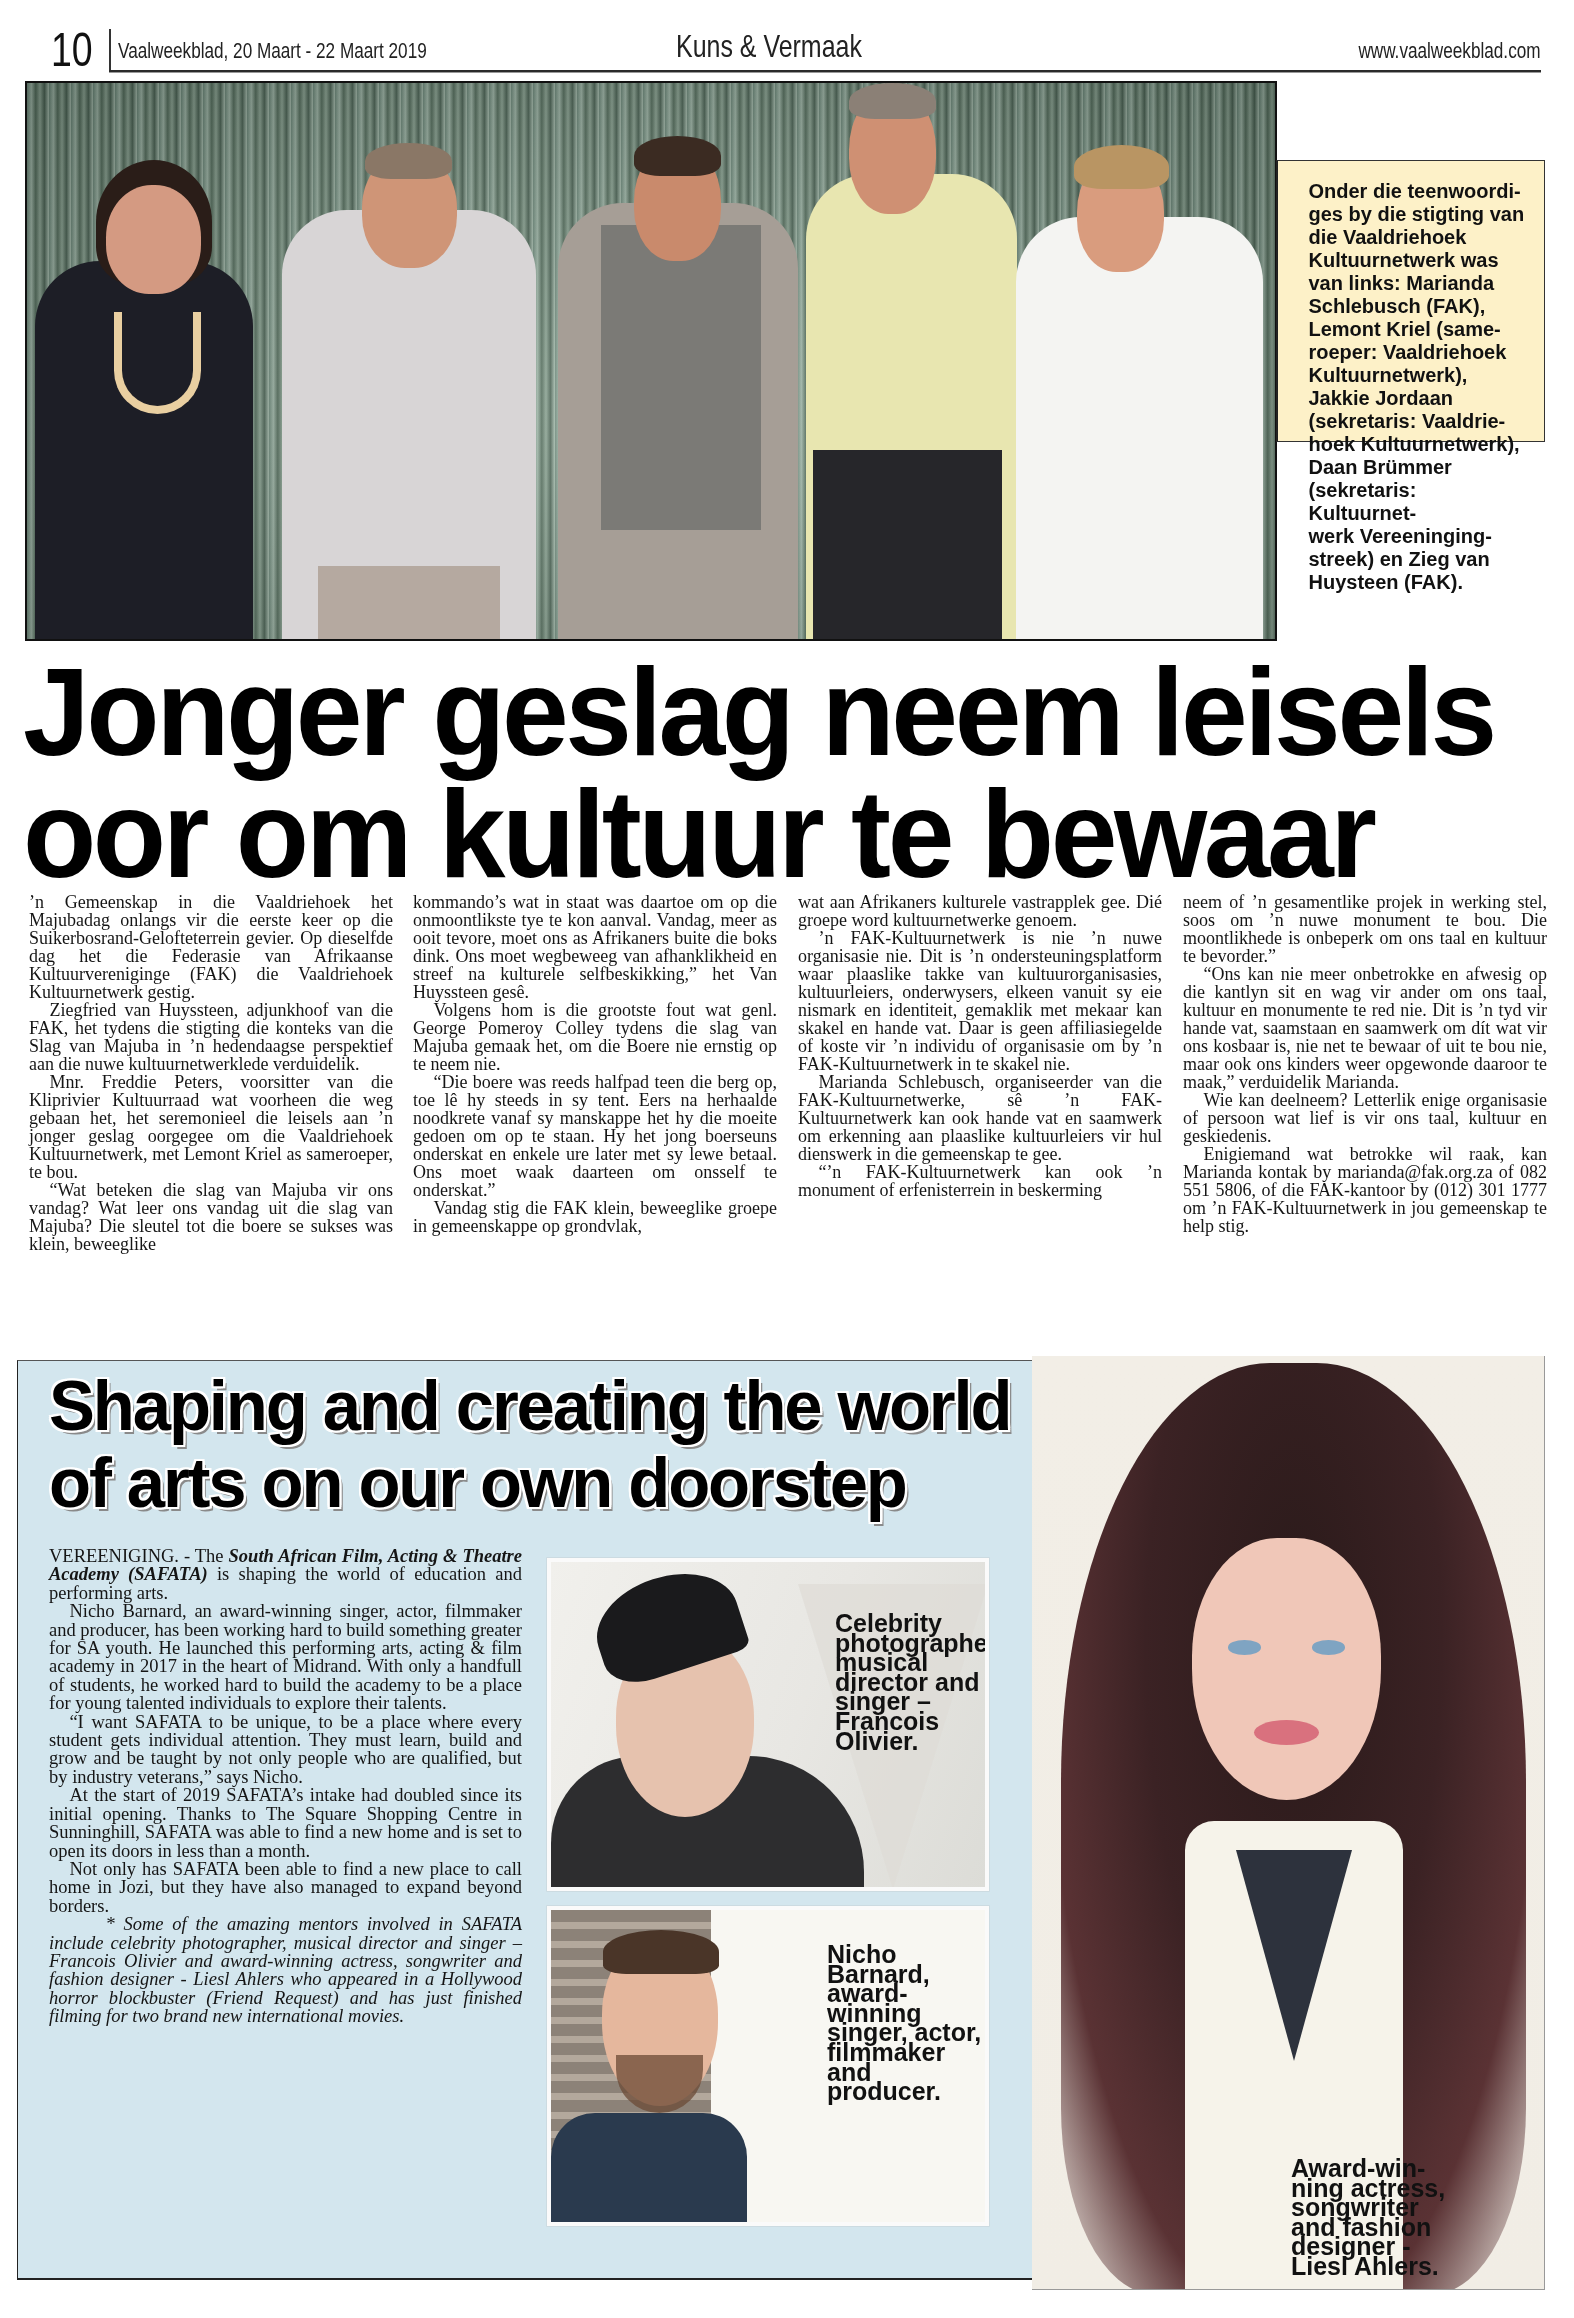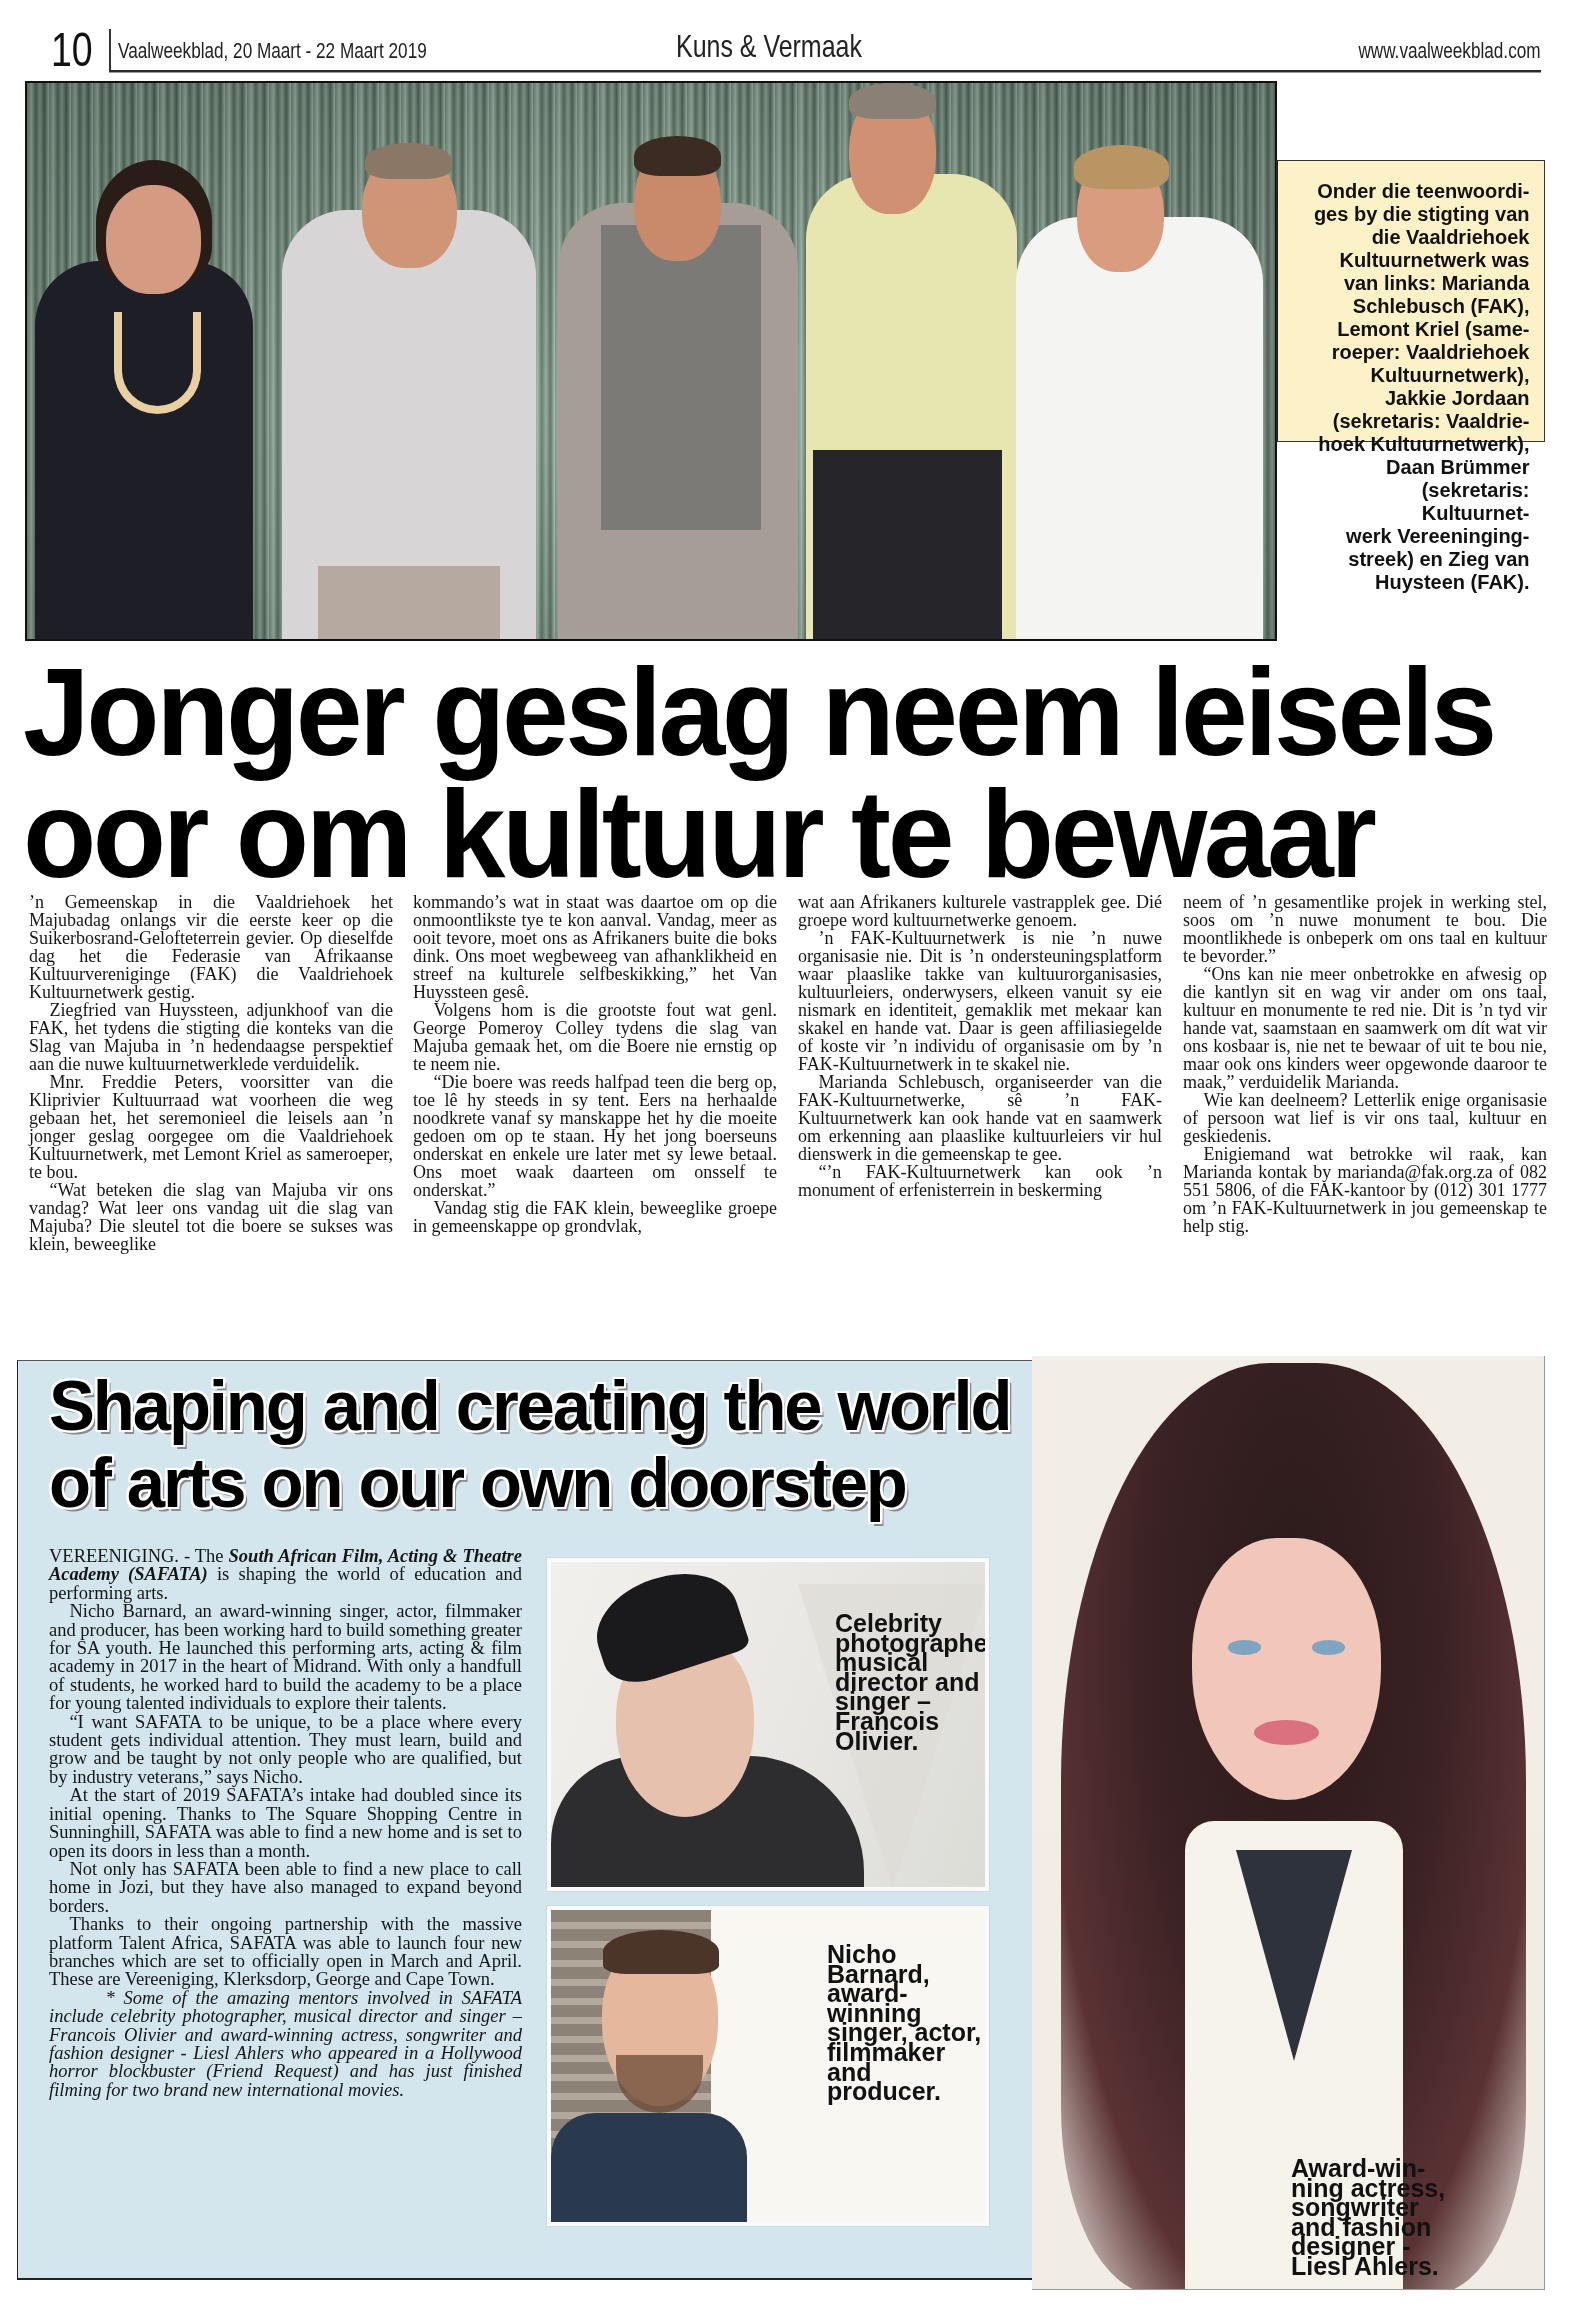--- a/index.html
+++ b/index.html
@@ -18,21 +18,21 @@
   .group-photo { position: absolute; left: 25.4px; top: 81px; width: 1252px; height: 560px; border: 2.2px solid #111; overflow: hidden;
     background:
       repeating-linear-gradient(90deg, #6d8a7b 0px, #9fb7a8 4.4px, #56705f 8.7px, #8ea796 13px, #4d6657 17.4px, #a9c0b1 22px);
   }
   .group-photo .curtain-shade { position:absolute; inset:0; background: radial-gradient(ellipse at 50% 60%, rgba(255,255,255,0.15), rgba(0,0,0,0.25)); }
   .person { position: absolute; bottom: 0; }
   .person .head { position: absolute; border-radius: 48% 48% 45% 45%; background: #d9a184; }
   .person .hair { position: absolute; border-radius: 50% 50% 30% 30%; }
   .person .body { position: absolute; bottom: 0; border-radius: 65px 65px 0 0; }
 
-  .caption-box { position: absolute; left: 1276px; top: 160px; width: 269px; height: 282px; background: #fdf1c8; border: 1.5px solid #333; border-left: 2.9px solid #222; padding: 19px 14.5px 0 30.5px; text-align: right; }
+  .caption-box { position: absolute; left: 1276px; top: 160px; width: 269px; height: 282px; background: #fdf1c8; border: 1.5px solid #333; border-left: 2.9px solid #222; padding: 19px 14.5px 0 30.5px; }
   .caption-box p { font-family: "Liberation Sans", sans-serif; font-weight: bold; font-size: 20px; line-height: 23px; color: #111; }
 
   
   .headline-1 { position: absolute; left: 23px; top: 651px; width: 1534px; font-family: "Liberation Sans", sans-serif; font-weight: bold; color: #000; font-size: 125px; line-height: 122px; letter-spacing: -3.6px; transform: scaleX(0.96); transform-origin: left top; }
   .headline-1 span { display: block; white-space: nowrap; }
 
   
   .col { position: absolute; top: 893px; width: 364px; font-family: "Liberation Serif", serif; font-size: 18px; line-height: 18px; color: #151515; text-align: justify; }
   .col p { text-indent: 0; }
   .col p.ind { text-indent: 20.4px; }
@@ -182,21 +182,20 @@
   <span>Shaping and creating the world</span>
   <span>of arts on our own doorstep</span>
 </div>
 
 <div class="col-en">
   <p><span>VEREENIGING. - The </span><span class="bi">South African Film, Acting &amp; Theatre Academy (SAFATA)</span><span> is shaping the world of education and performing arts.</span></p>
   <p class="ind">Nicho Barnard, an award-winning singer, actor, filmmaker and producer, has been working hard to build something greater for SA youth. He launched this performing arts, acting &amp; film academy in 2017 in the heart of Midrand. With only a handfull of students, he worked hard to build the academy to be a place for young talented individuals to explore their talents.</p>
   <p class="ind">“I want SAFATA to be unique, to be a place where every student gets individual attention. They must learn, build and grow and be taught by not only people who are qualified, but by industry veterans,” says Nicho.</p>
   <p class="ind">At the start of 2019 SAFATA’s intake had doubled since its initial opening. Thanks to The Square Shopping Centre in Sunninghill, SAFATA was able to find a new home and is set to open its doors in less than a month.</p>
   <p class="ind">Not only has SAFATA been able to find a new place to call home in Jozi, but they have also managed to expand beyond borders.</p>
-  <p class="ind">Thanks to their ongoing partnership with the massive platform Talent Africa, SAFATA was able to launch four new branches which are set to officially open in March and April. These are Vereeniging, Klerksdorp, George and Cape Town.</p>
   <p class="ind"><i>* Some of the amazing mentors involved in SAFATA include celebrity photographer, musical director and singer – Francois Olivier and award-winning actress, songwriter and fashion designer - Liesl Ahlers who appeared in a Hollywood horror blockbuster (Friend Request) and has just finished filming for two brand new international movies.</i></p>
 </div>
 
 <div class="francois-photo">
   <div style="position:absolute;left:247px;top:22px;width:0;height:0;border-left:95px solid transparent;border-right:95px solid transparent;border-top:305px solid #dedcd6;opacity:0.7;"></div>
 
   <div style="position:absolute;left:0;bottom:0;width:313px;height:131px;background:#2d2d2f;border-radius:87px 116px 0 0;"></div>
 
   <div style="position:absolute;left:65px;top:73px;width:138px;height:182px;background:#e6c2ae;border-radius:45% 45% 50% 50%;"></div>
 

